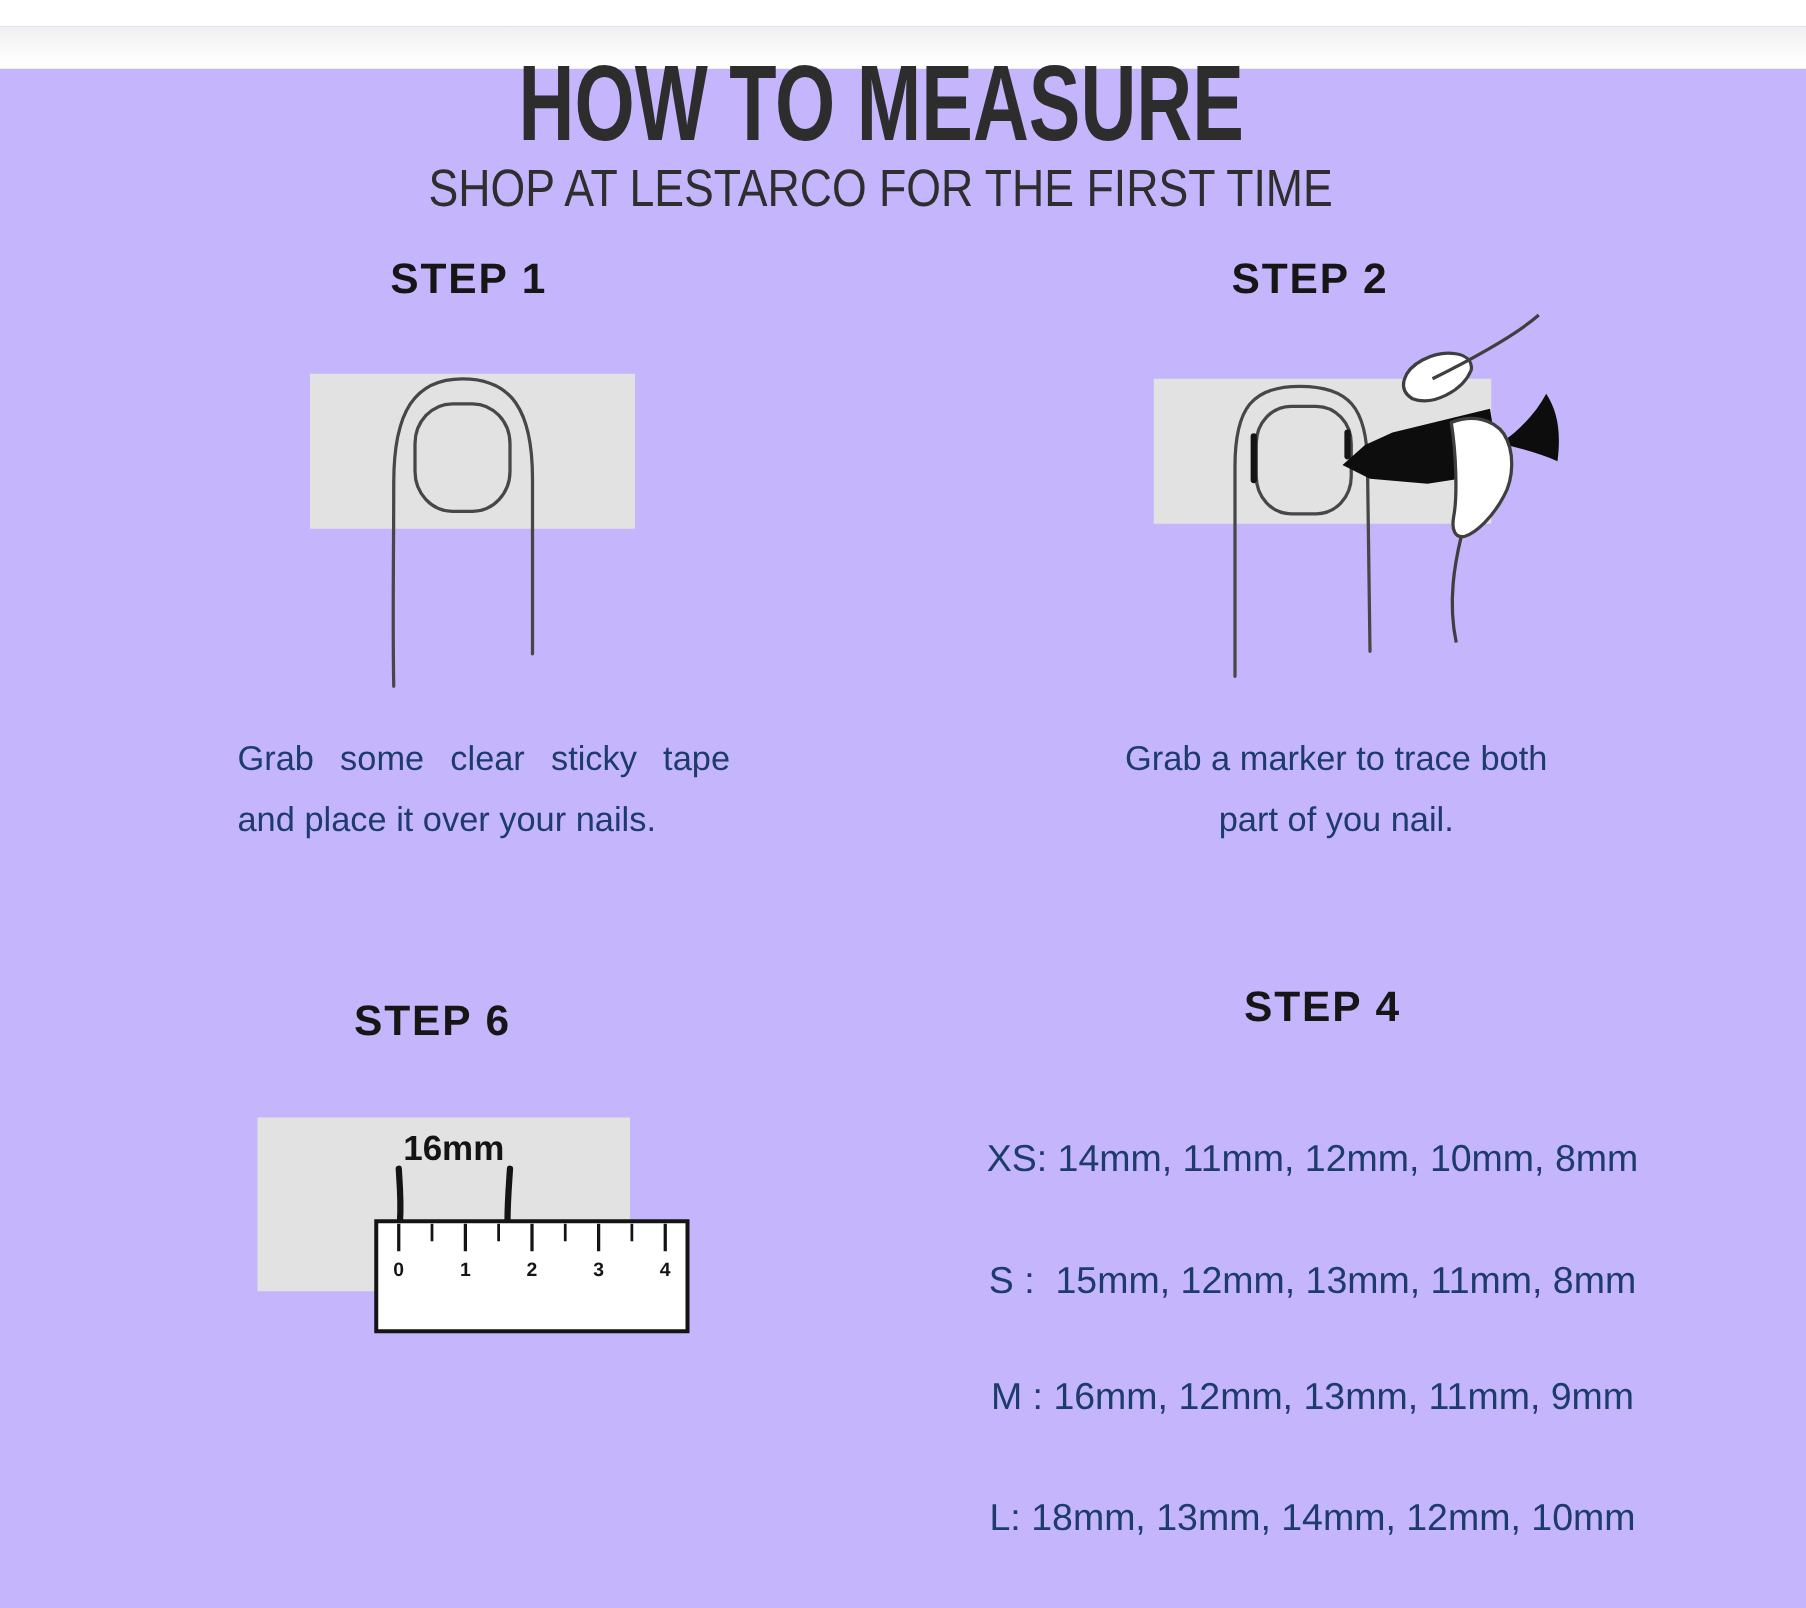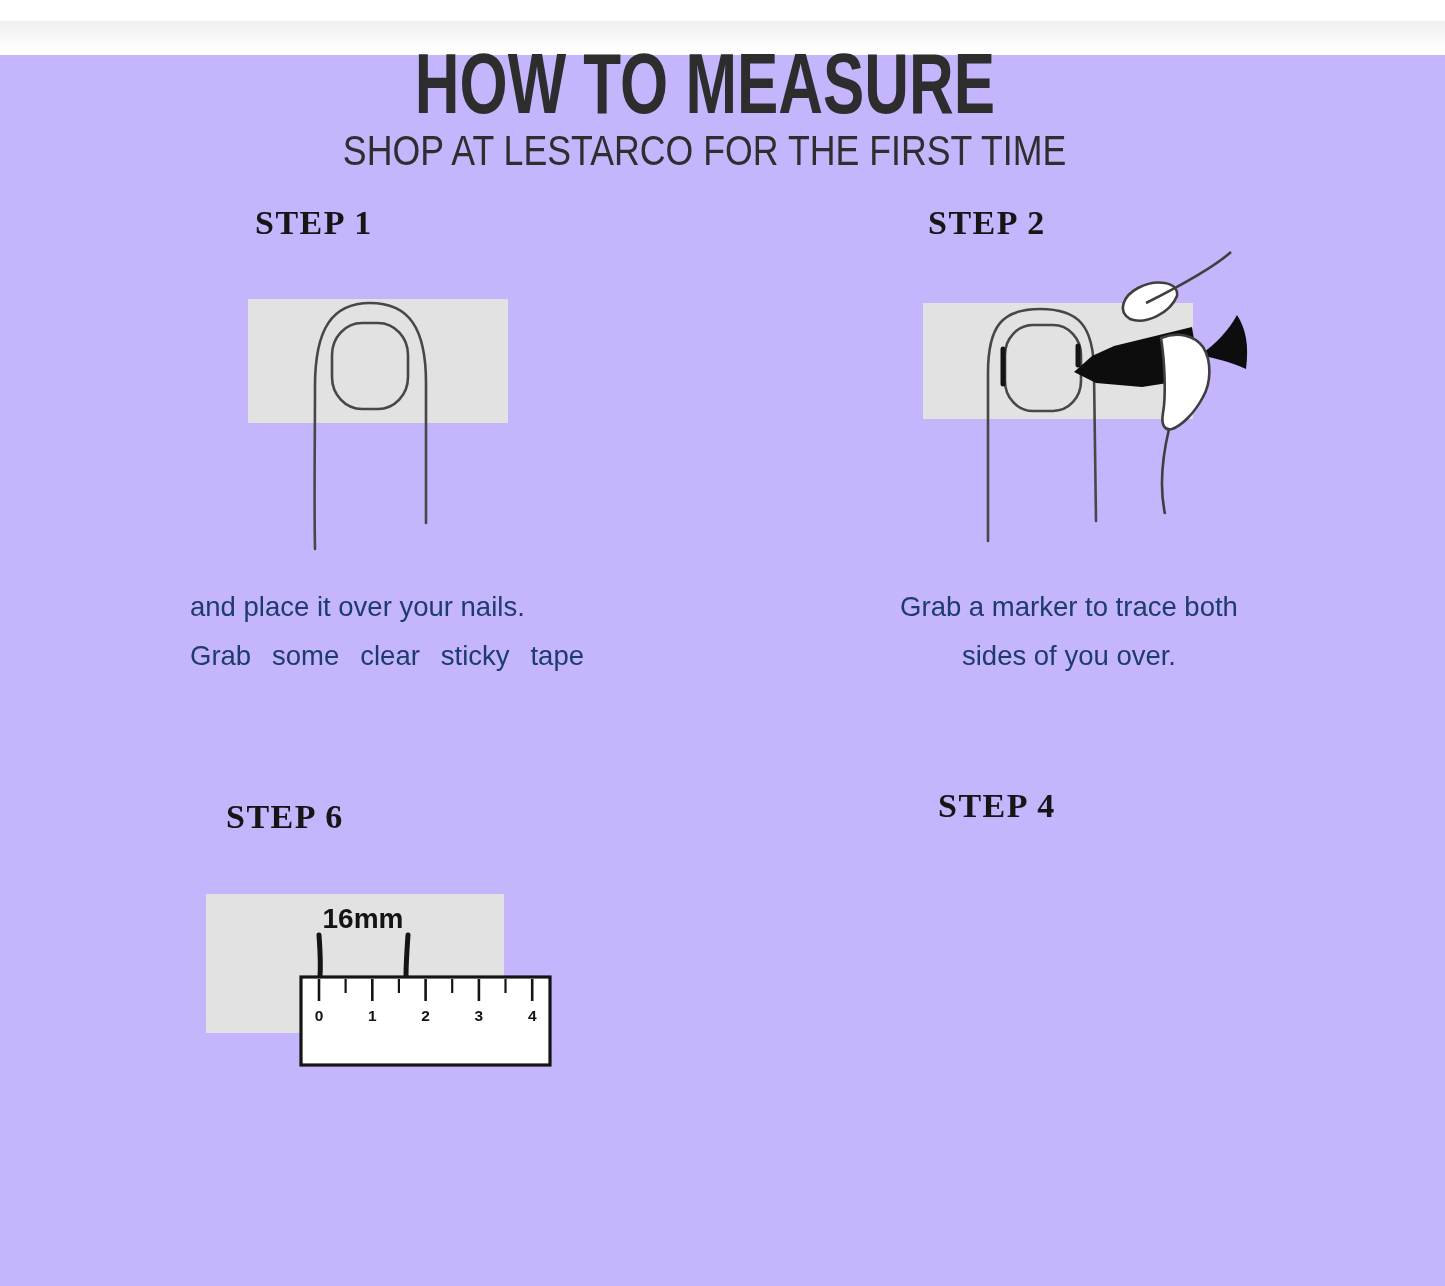--- a/index.html
+++ b/index.html
@@ -14,22 +14,22 @@
   .top-fade { left:0; right:0; top:0; height:34px;
     background:linear-gradient(180deg,#f0f0f0 0%,#ffffff 90%); }
   .center-band { left:0; width:1410px; text-align:center; }
   .main-title { top:16px; line-height:92px; }
   .main-title span { display:inline-block; transform:scaleX(.72);
     font-size:86px; font-weight:800; letter-spacing:0px; color:#2d2d2d;
     white-space:nowrap; }
   .sub-title { top:106px; line-height:48px;text-decoration:underline; }
   .sub-title span { display:inline-block; transform:scaleX(.85);
     font-size:42px; font-weight:400; color:#2e2e2e; white-space:nowrap; }
-  .step-heading { width:240px; text-align:left; font-size:34px;
-    font-weight:600; letter-spacing:1.5px; color:#161616; white-space:nowrap;font-family:Liberation Serif, serif; }
+  .step-heading { width:240px; text-align:center; font-size:34px;
+    font-weight:600; letter-spacing:1.5px; color:#161616; white-space:nowrap; }
   .sh1 { left:255px; top:183px; }
   .sh2 { left:928px; top:183px; }
   .sh3 { left:226px; top:777px; }
   .sh4 { left:938px; top:766px; }
   .caption { color:#1e3c6b; font-size:27.5px; }
   .caption .cap-line { height:49px; line-height:49px; white-space:nowrap; }
   .caption .just { white-space:normal; text-align:justify; text-align-last:justify; }
   .caption .left-last { text-align:left; }
   .caption .centered { text-align:center; white-space:nowrap; }
   .cap1 { left:190px; top:561px; width:394px; }
@@ -115,26 +115,32 @@
     <g>
       <text x="139" y="240" class="ruler-num">0</text>
       <text x="192.3" y="240" class="ruler-num">1</text>
       <text x="245.6" y="240" class="ruler-num">2</text>
       <text x="298.9" y="240" class="ruler-num">3</text>
       <text x="352.2" y="240" class="ruler-num">4</text>
     </g>
   </svg>
 
   <div class="abs caption cap1">
+    <div class="cap-line just">Grab some clear sticky tape</div>
     <div class="cap-line left-last">and place it over your nails.</div>
-    <div class="cap-line just">Grab some clear sticky tape</div>
   </div>
 
   <div class="abs caption cap2">
     <div class="cap-line centered">Grab a marker to trace both</div>
-    <div class="cap-line centered">sides of you over.</div>
+    <div class="cap-line centered">part of you nail.</div>
   </div>
 
 
+  <div class="abs size-chart size-rows-origin">
+    <div class="size-row row0">XS: 14mm, 11mm, 12mm, 10mm, 8mm</div>
+    <div class="size-row row1">S :  15mm, 12mm, 13mm, 11mm, 8mm</div>
+    <div class="size-row row2">M : 16mm, 12mm, 13mm, 11mm, 9mm</div>
+    <div class="size-row row3">L: 18mm, 13mm, 14mm, 12mm, 10mm</div>
+  </div>
 
   <div class="abs bottom-divider"></div>
 
 </div>
 
 </body></html>

